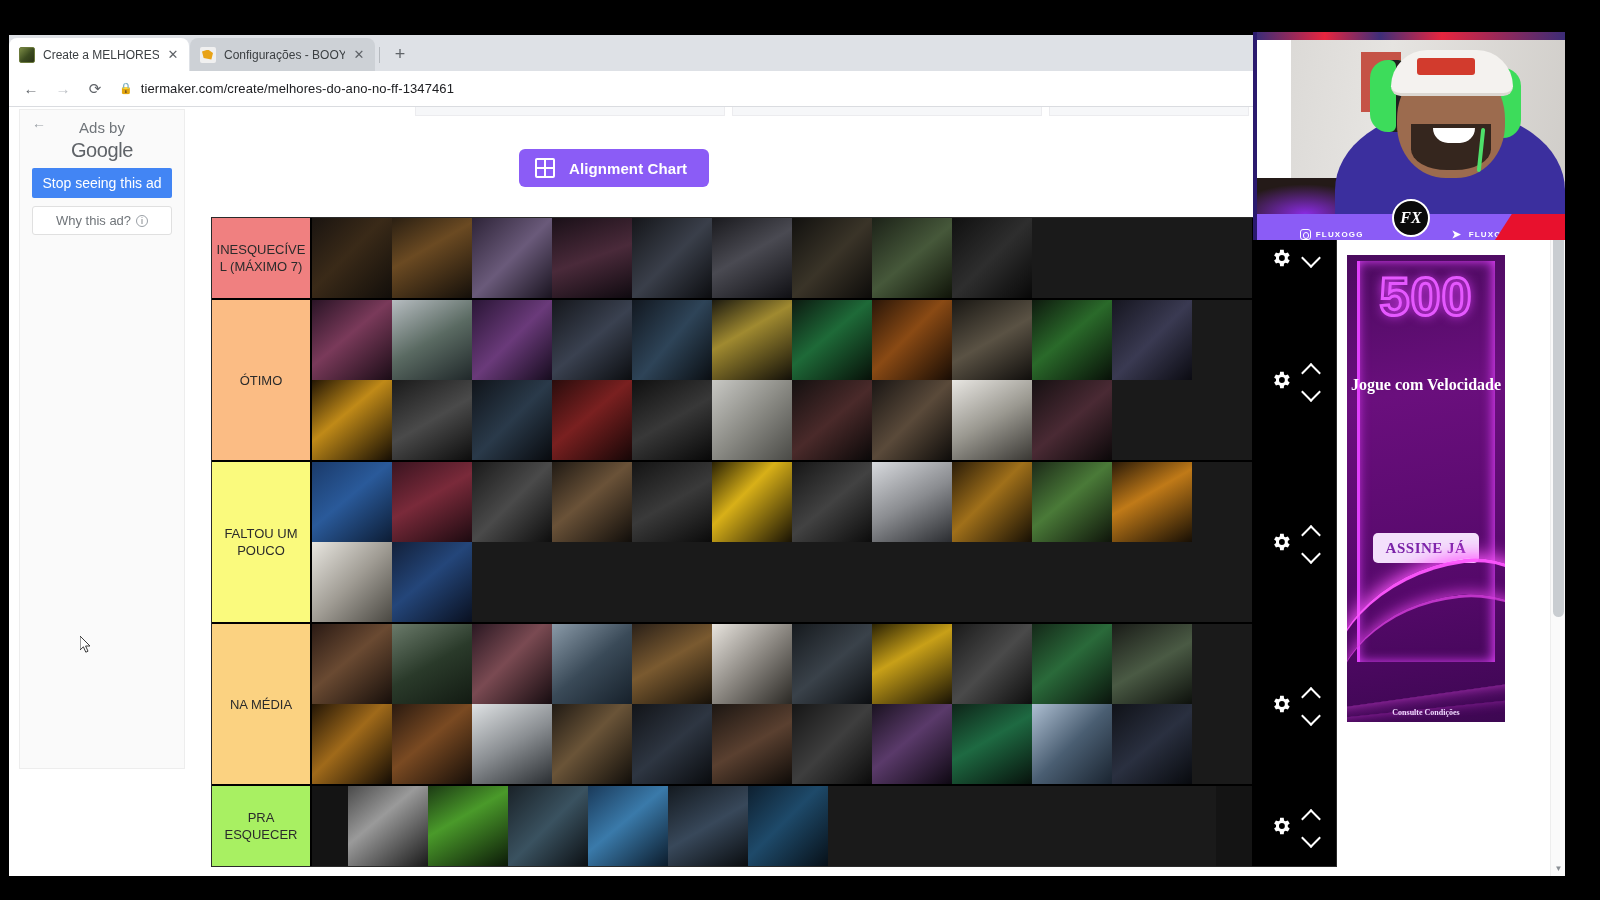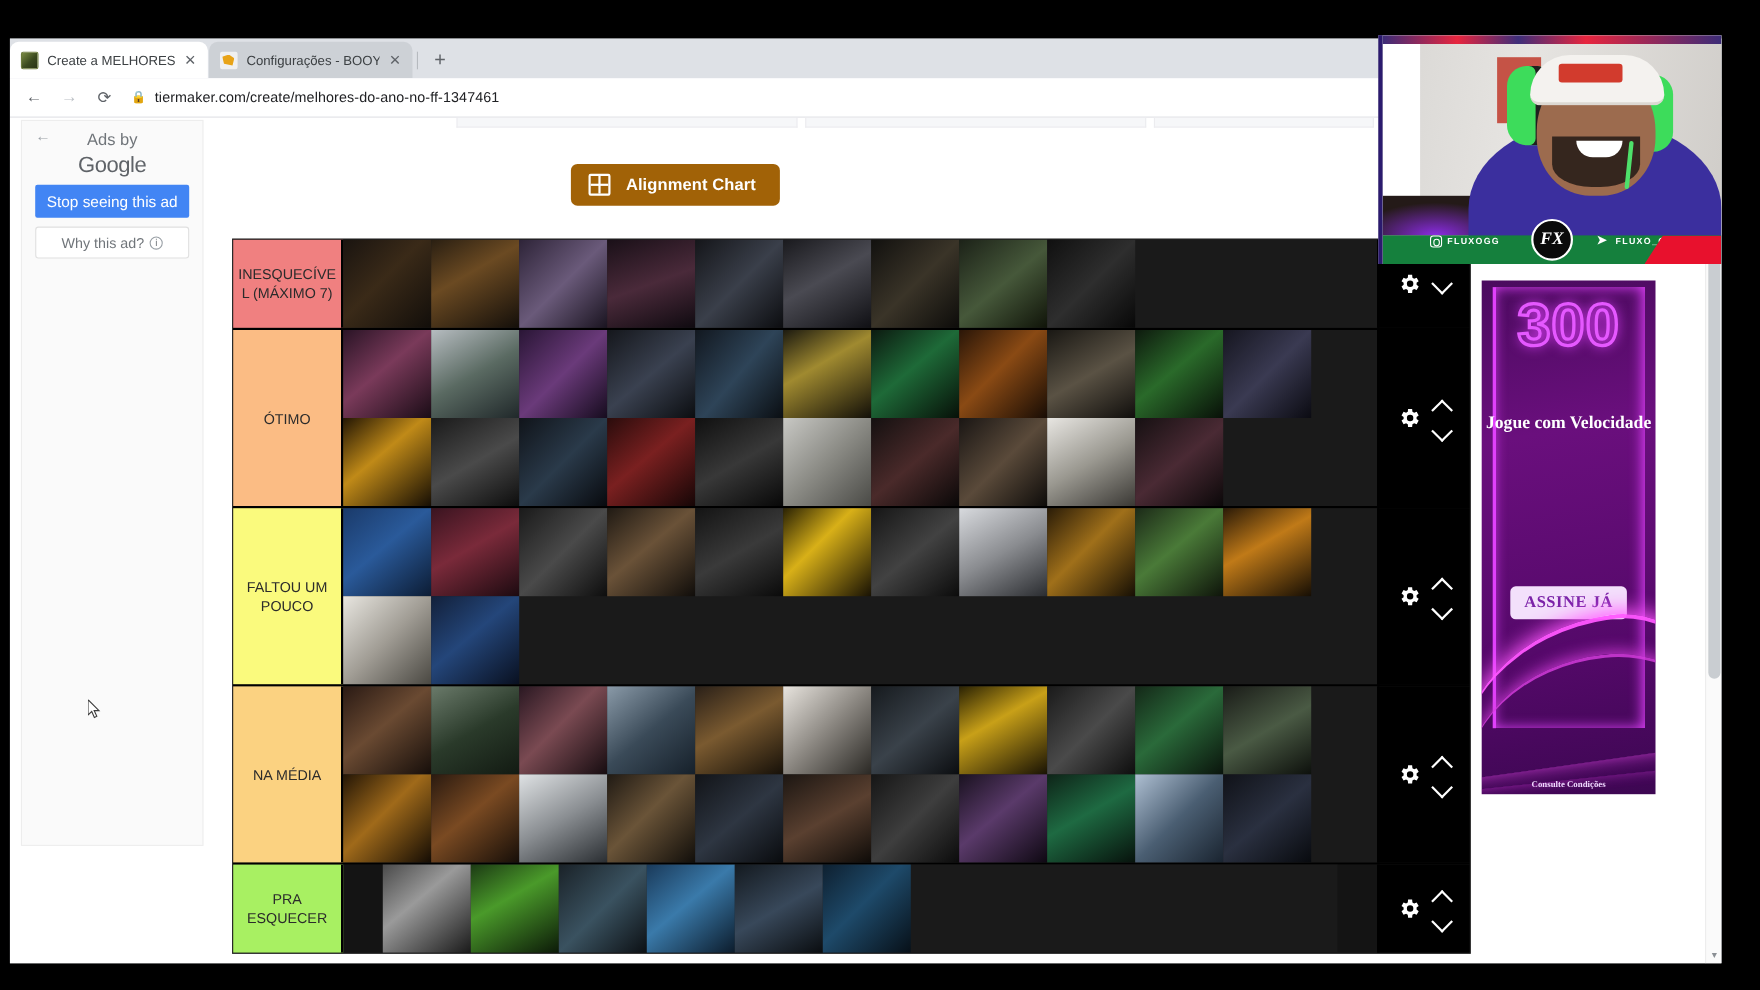--- a/index.html
+++ b/index.html
@@ -149,21 +149,21 @@
     border: 1px solid #9aa0a6; border-radius: 50%;
     font-size: 9px; line-height: 11px; text-align: center; color: #70757a;
   }
 
   
   #tm-actions {
     position: absolute; left: 510px; top: 42px;
     display: flex; gap: 18px;
   }
   .tm-btn {
-    background: #a16207; color: #fff;
+    background: #8b5cf6; color: #fff;
     border-radius: 6px;
     height: 38px;
     display: flex; align-items: center;
     padding: 0 22px 0 16px;
     font-size: 15px; font-weight: bold;
   }
   .tm-btn .lbl { margin-left: 14px; letter-spacing: .1px; }
   .icon-grid4 {
     width: 20px; height: 20px;
     border: 2px solid #fff; border-radius: 2px;
@@ -394,22 +394,22 @@
   #cam-desk {
     position: absolute; left: 0; bottom: 26px; width: 120px; height: 36px;
     background: #241a18;
   }
   #cam-purple {
     position: absolute; left: 0; bottom: 26px; width: 120px; height: 30px;
     background: radial-gradient(ellipse at 40% 100%, #8a2be2 0%, rgba(40,10,60,0) 70%);
   }
   #cam-bottombar {
     position: absolute; left: 0; bottom: 0; width: 100%; height: 26px;
-    background: #15803d;
-    display: flex; align-items: flex-start; justify-content: center; gap: 22px;
+    background: #8b5cf6;
+    display: flex; align-items: flex-end; justify-content: center; gap: 22px;
   }
   .cam-social { display: flex; align-items: center; gap: 5px; color: #fff; font-size: 8px; font-weight: bold; letter-spacing: 1.2px; }
   .ig-icon { width: 11px; height: 11px; border: 1.5px solid #fff; border-radius: 3px; position: relative; }
   .ig-icon:after { content:""; position:absolute; left:2.2px; top:2.2px; width:4.4px; height:4.4px; border:1.3px solid #fff; border-radius:50%; }
   .tw-icon { width: 12px; height: 11px; color: #fff; font-size: 11px; line-height: 11px; }
   #cam-logo {
     position: absolute; left: 50%; margin-left: -19px; bottom: 3px;
     width: 38px; height: 38px; border-radius: 50%;
     border: 2px solid #fff; background: #0a0a0a;
     display: flex; align-items: center; justify-content: center;
@@ -652,21 +652,21 @@
               <div class="chevcol">
                 <div class="chev up"></div>
                 <div class="chev down"></div>
               </div>
             </div>
           </div>
         </div>
 
       <div id="side-ad">
         <div class="neon-frame"></div>
-        <div id="ad-300">300</div>
+        <div id="ad-300">500</div>
         <div id="ad-tagline">Jogue com Velocidade</div>
         <div id="ad-cta">ASSINE JÁ</div>
         <div id="ad-swoosh"></div>
         <div id="ad-swoosh2"></div>
         <div id="ad-terms">Consulte Condições</div>
       </div>
 
       <div id="page-scrollbar">
         <div class="sb-arrow" id="sb-arrow-up">▲</div>
         <div id="page-scroll-thumb"></div>

